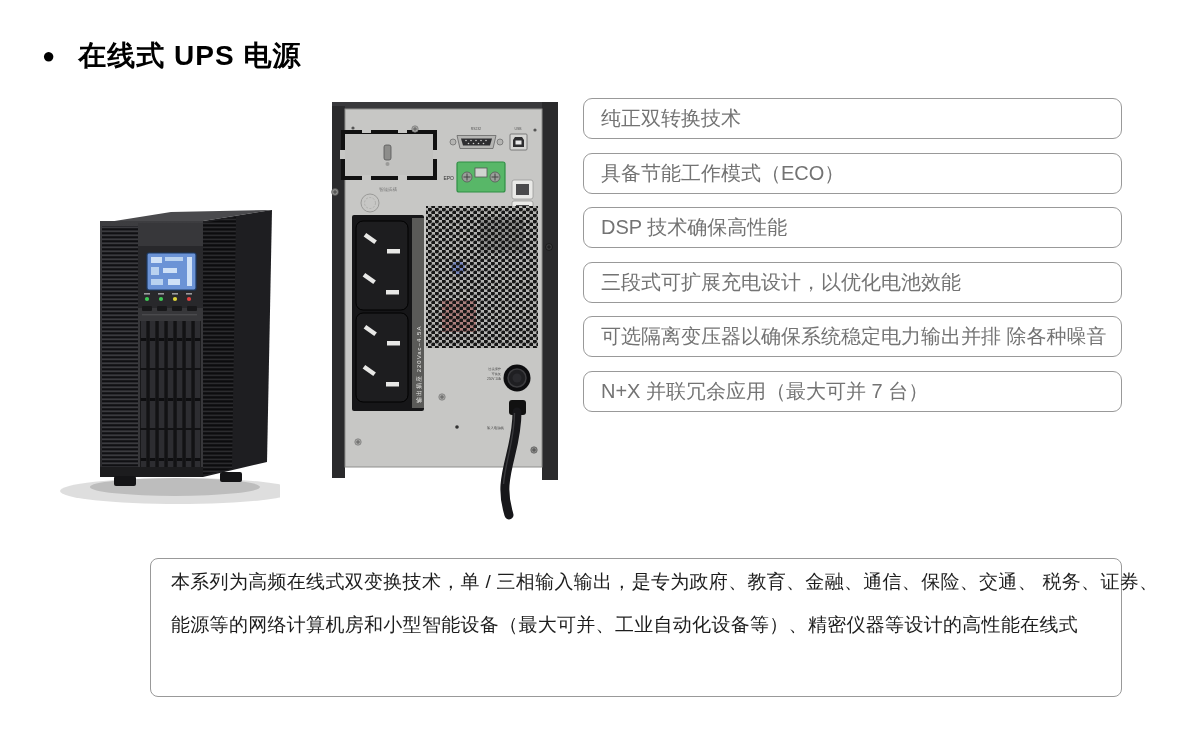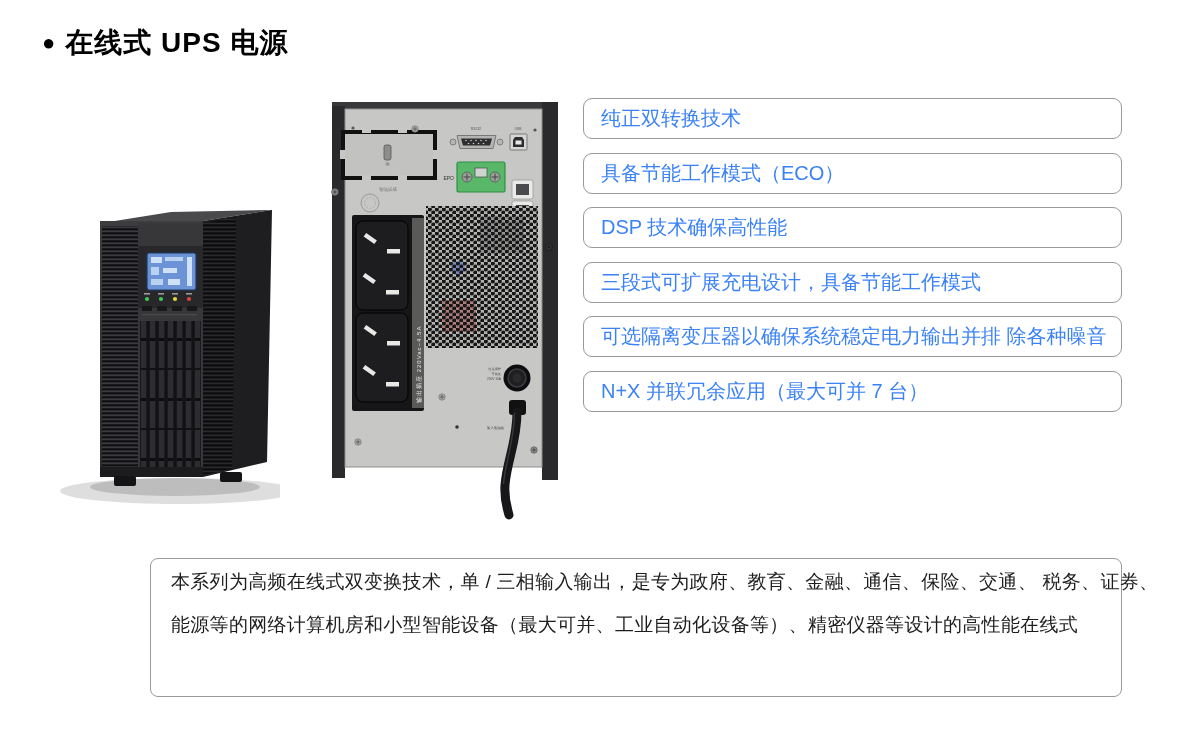--- a/index.html
+++ b/index.html
@@ -2,31 +2,31 @@
 <html><head>
 <meta charset="utf-8">
 <style>
   html,body{margin:0;padding:0;background:#ffffff;}
   body{font-family:"Liberation Sans","DejaVu Sans",sans-serif;color:#222;}
   .page{position:relative;width:1200px;height:733px;background:#fff;overflow:hidden;}
 
   
   .title-row{position:absolute;left:42px;top:24px;display:flex;align-items:center;gap:10px;}
   .title-row .bullet{font-size:22px;line-height:38px;color:#000;}
-  .title-row h1{margin:0;font-size:28px;font-weight:700;color:#000;letter-spacing:1px;}
+  .title-row h1{margin:13px;font-size:28px;font-weight:700;color:#000;letter-spacing:1px;}
 
   
   .front-img{position:absolute;left:50px;top:190px;width:230px;height:330px;}
   .rear-img{position:absolute;left:330px;top:100px;width:230px;height:420px;}
 
   
   .features{position:absolute;left:583px;top:98px;width:539px;}
   .feature-box{box-sizing:border-box;width:539px;height:41px;margin-bottom:13.5px;
     border:1px solid #999;border-radius:9px;background:#fff;
-    line-height:39px;padding-left:17px;font-size:20px;color:#3b82f6;
+    line-height:39px;padding-left:17px;font-size:20px;color:#737373;
     white-space:nowrap;overflow:hidden;}
 
   
   .description-box{position:absolute;left:150px;top:558px;width:972px;height:139px;
     box-sizing:border-box;border:1px solid #999;border-radius:8px;background:#fff;
     padding:1px 20px 0 20px;}
   .description-line{font-size:19px;line-height:43px;color:#1d1d1d;letter-spacing:0.3px;white-space:nowrap;}
 
   svg text{font-family:"Liberation Sans","DejaVu Sans",sans-serif;}
 </style>
@@ -267,21 +267,21 @@
           <path d="M-2,0 L2,0 M0,-2 L0,2" stroke="#444" stroke-width="0.8"></path>
         </g>
       <circle cx="127" cy="327" r="1.8" fill="#333"></circle>
     </g>
   </svg>
 
   <div class="features">
     <div class="feature-box">纯正双转换技术</div>
     <div class="feature-box">具备节能工作模式（ECO）</div>
     <div class="feature-box">DSP 技术确保高性能</div>
-    <div class="feature-box">三段式可扩展充电设计，具备节能工作模式</div>
+    <div class="feature-box">三段式可扩展充电设计，以优化电池效能</div>
     <div class="feature-box">可选隔离变压器以确保系统稳定电力输出并排 除各种噪音</div>
     <div class="feature-box">N+X 并联冗余应用（最大可并 7 台）</div>
   </div>
 
   <div class="description-box">
     <div class="description-line">本系列为高频在线式双变换技术，单 / 三相输入输出，是专为政府、教育、金融、通信、保险、交通、 税务、证券、</div>
     <div class="description-line">能源等的网络计算机房和小型智能设备（最大可并、工业自动化设备等）、精密仪器等设计的高性能在线式</div>
   </div>
 
 </div>

